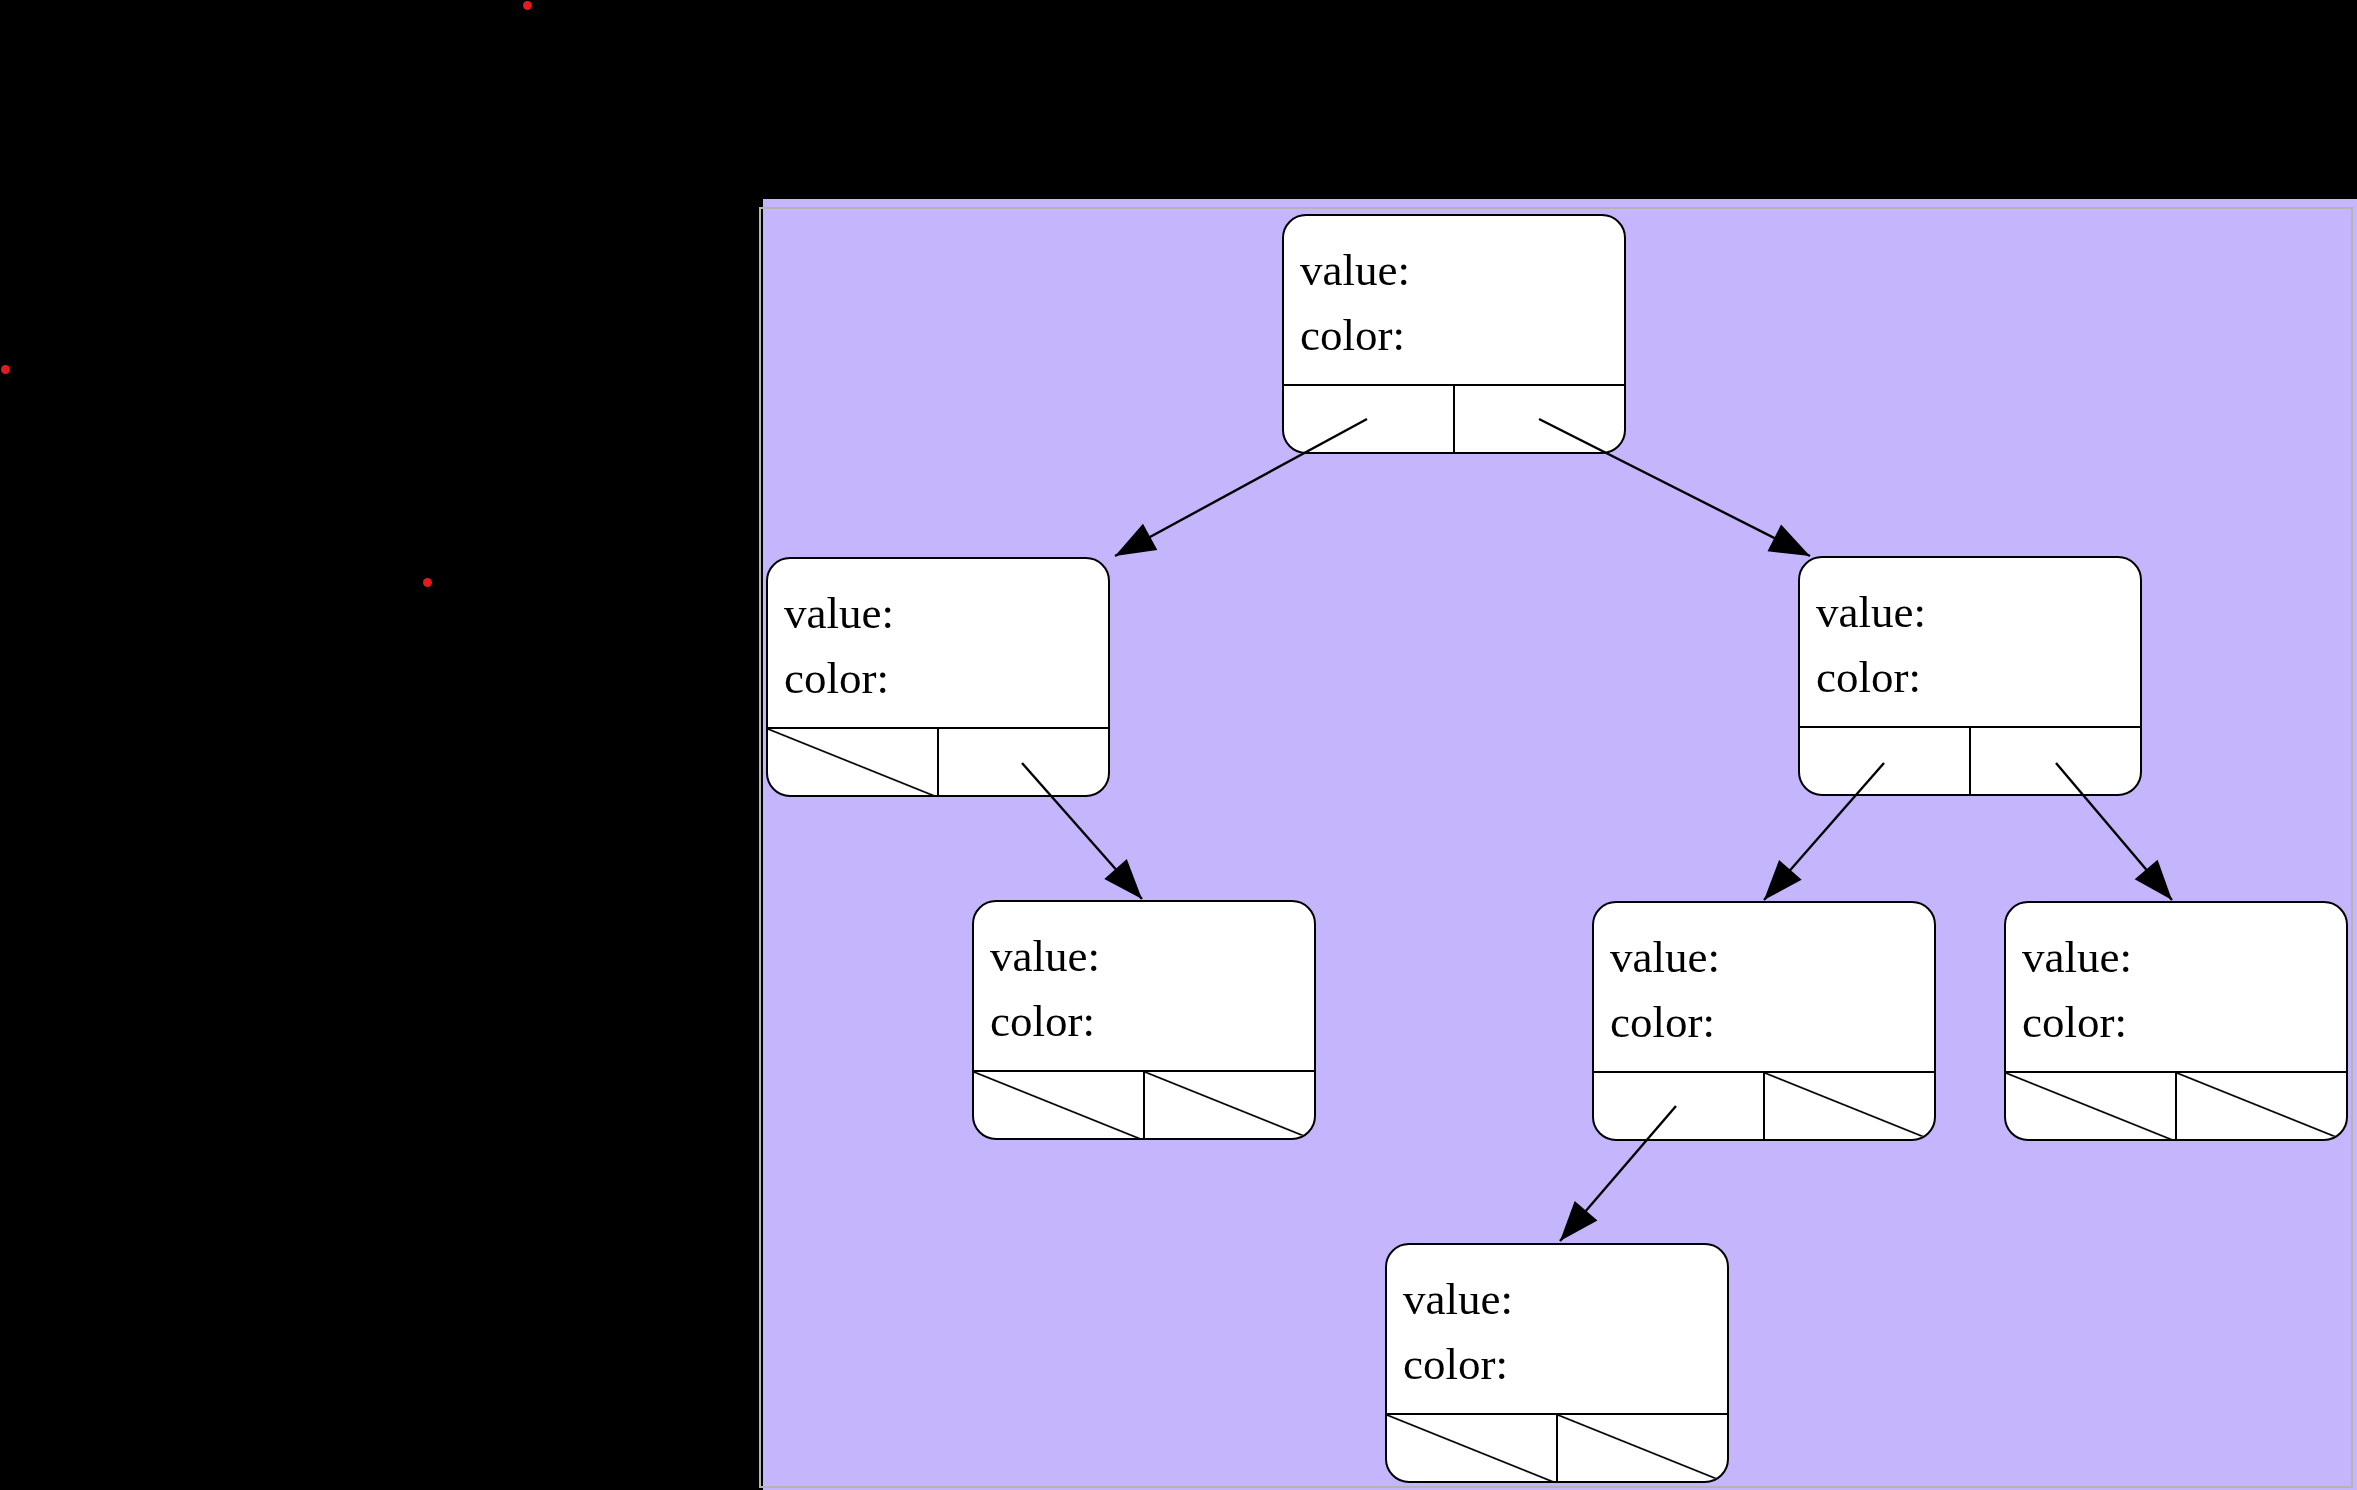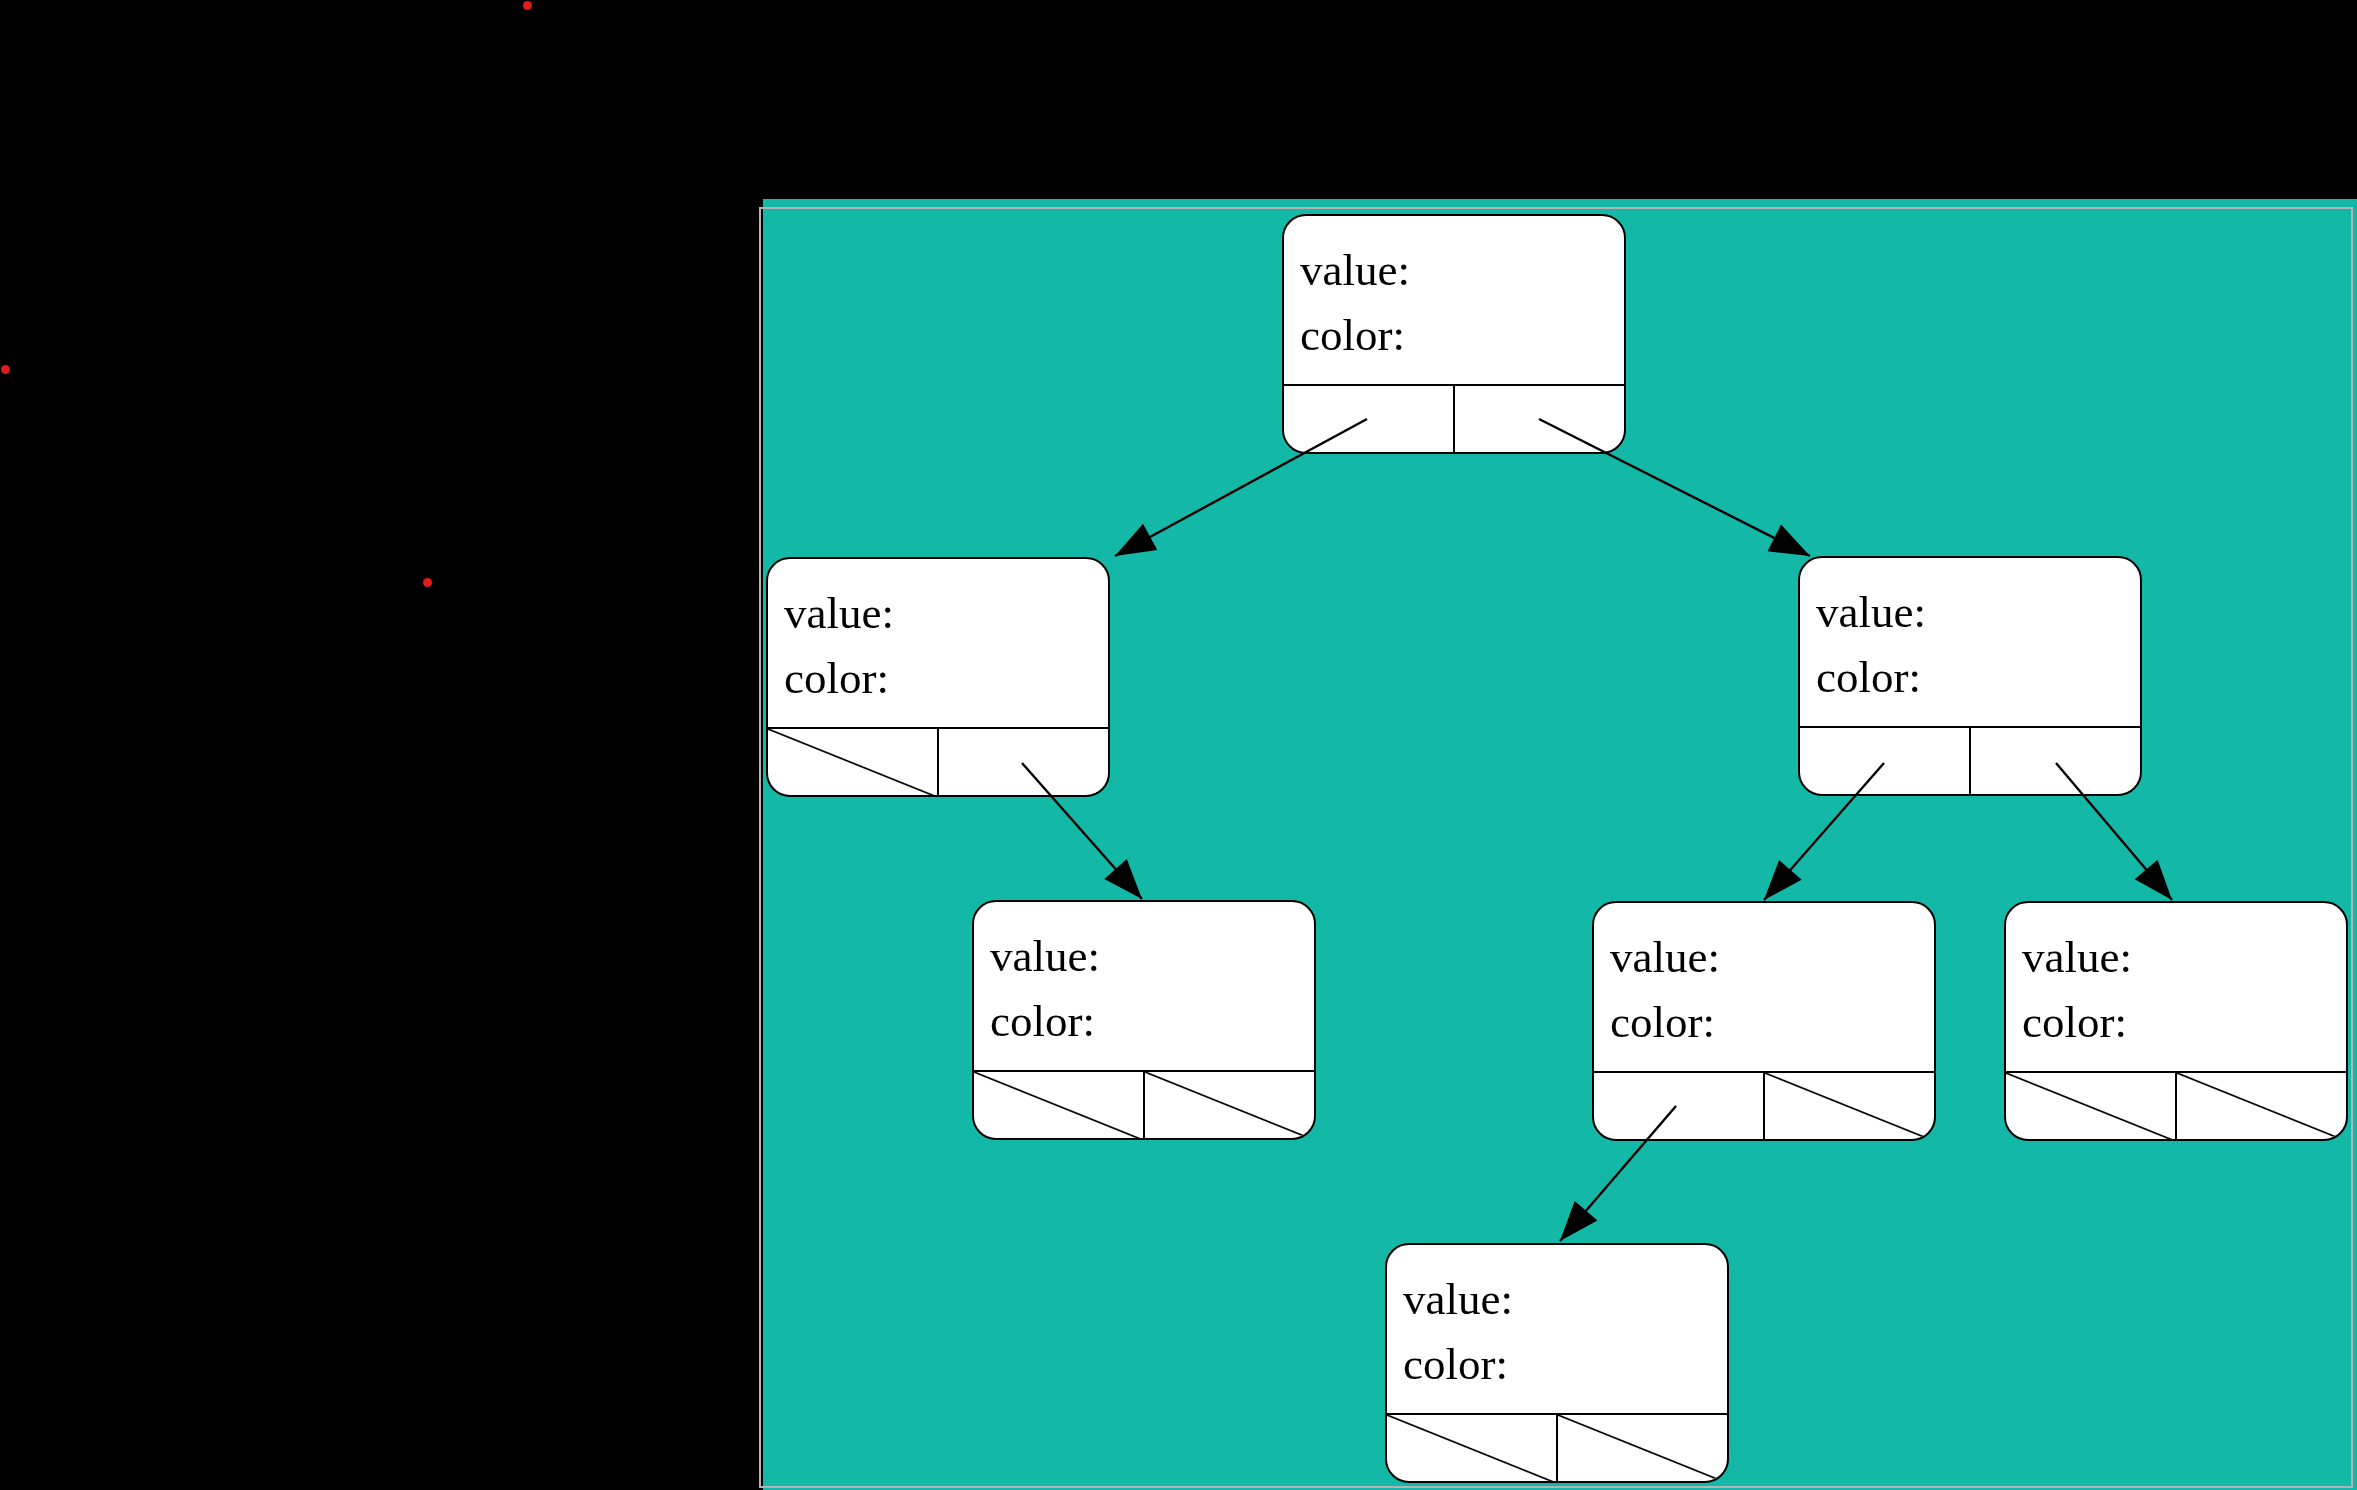--- a/index.html
+++ b/index.html
@@ -67,21 +67,21 @@
   }
   svg.arrows line { stroke: #000; stroke-width: 2.4px; }
 </style>
 </head>
 <body style="background-color: rgb(0, 0, 0);">
 
 <div class="dot" style="left: 523px; top: 1px; background-color: rgb(225, 27, 30);"></div>
 <div class="dot" style="left: 1px; top: 365px; background-color: rgb(225, 27, 30);"></div>
 <div class="dot" style="left: 423px; top: 578px; background-color: rgb(225, 27, 30);"></div>
 
-<div class="page" style="background-color: #14b8a6;">
+<div class="page" style="background-color: #c4b5fd;">
   <div class="page-border" style="border-color: rgb(180, 180, 180);"></div>
 
   <div class="diagram">
 
     <div class="node" style="left:519px; top:15px;">
       <div class="node-body">
         <div class="node-label">value:</div>
         <div class="node-label">color:</div>
       </div>
       <div class="ptr-row">

